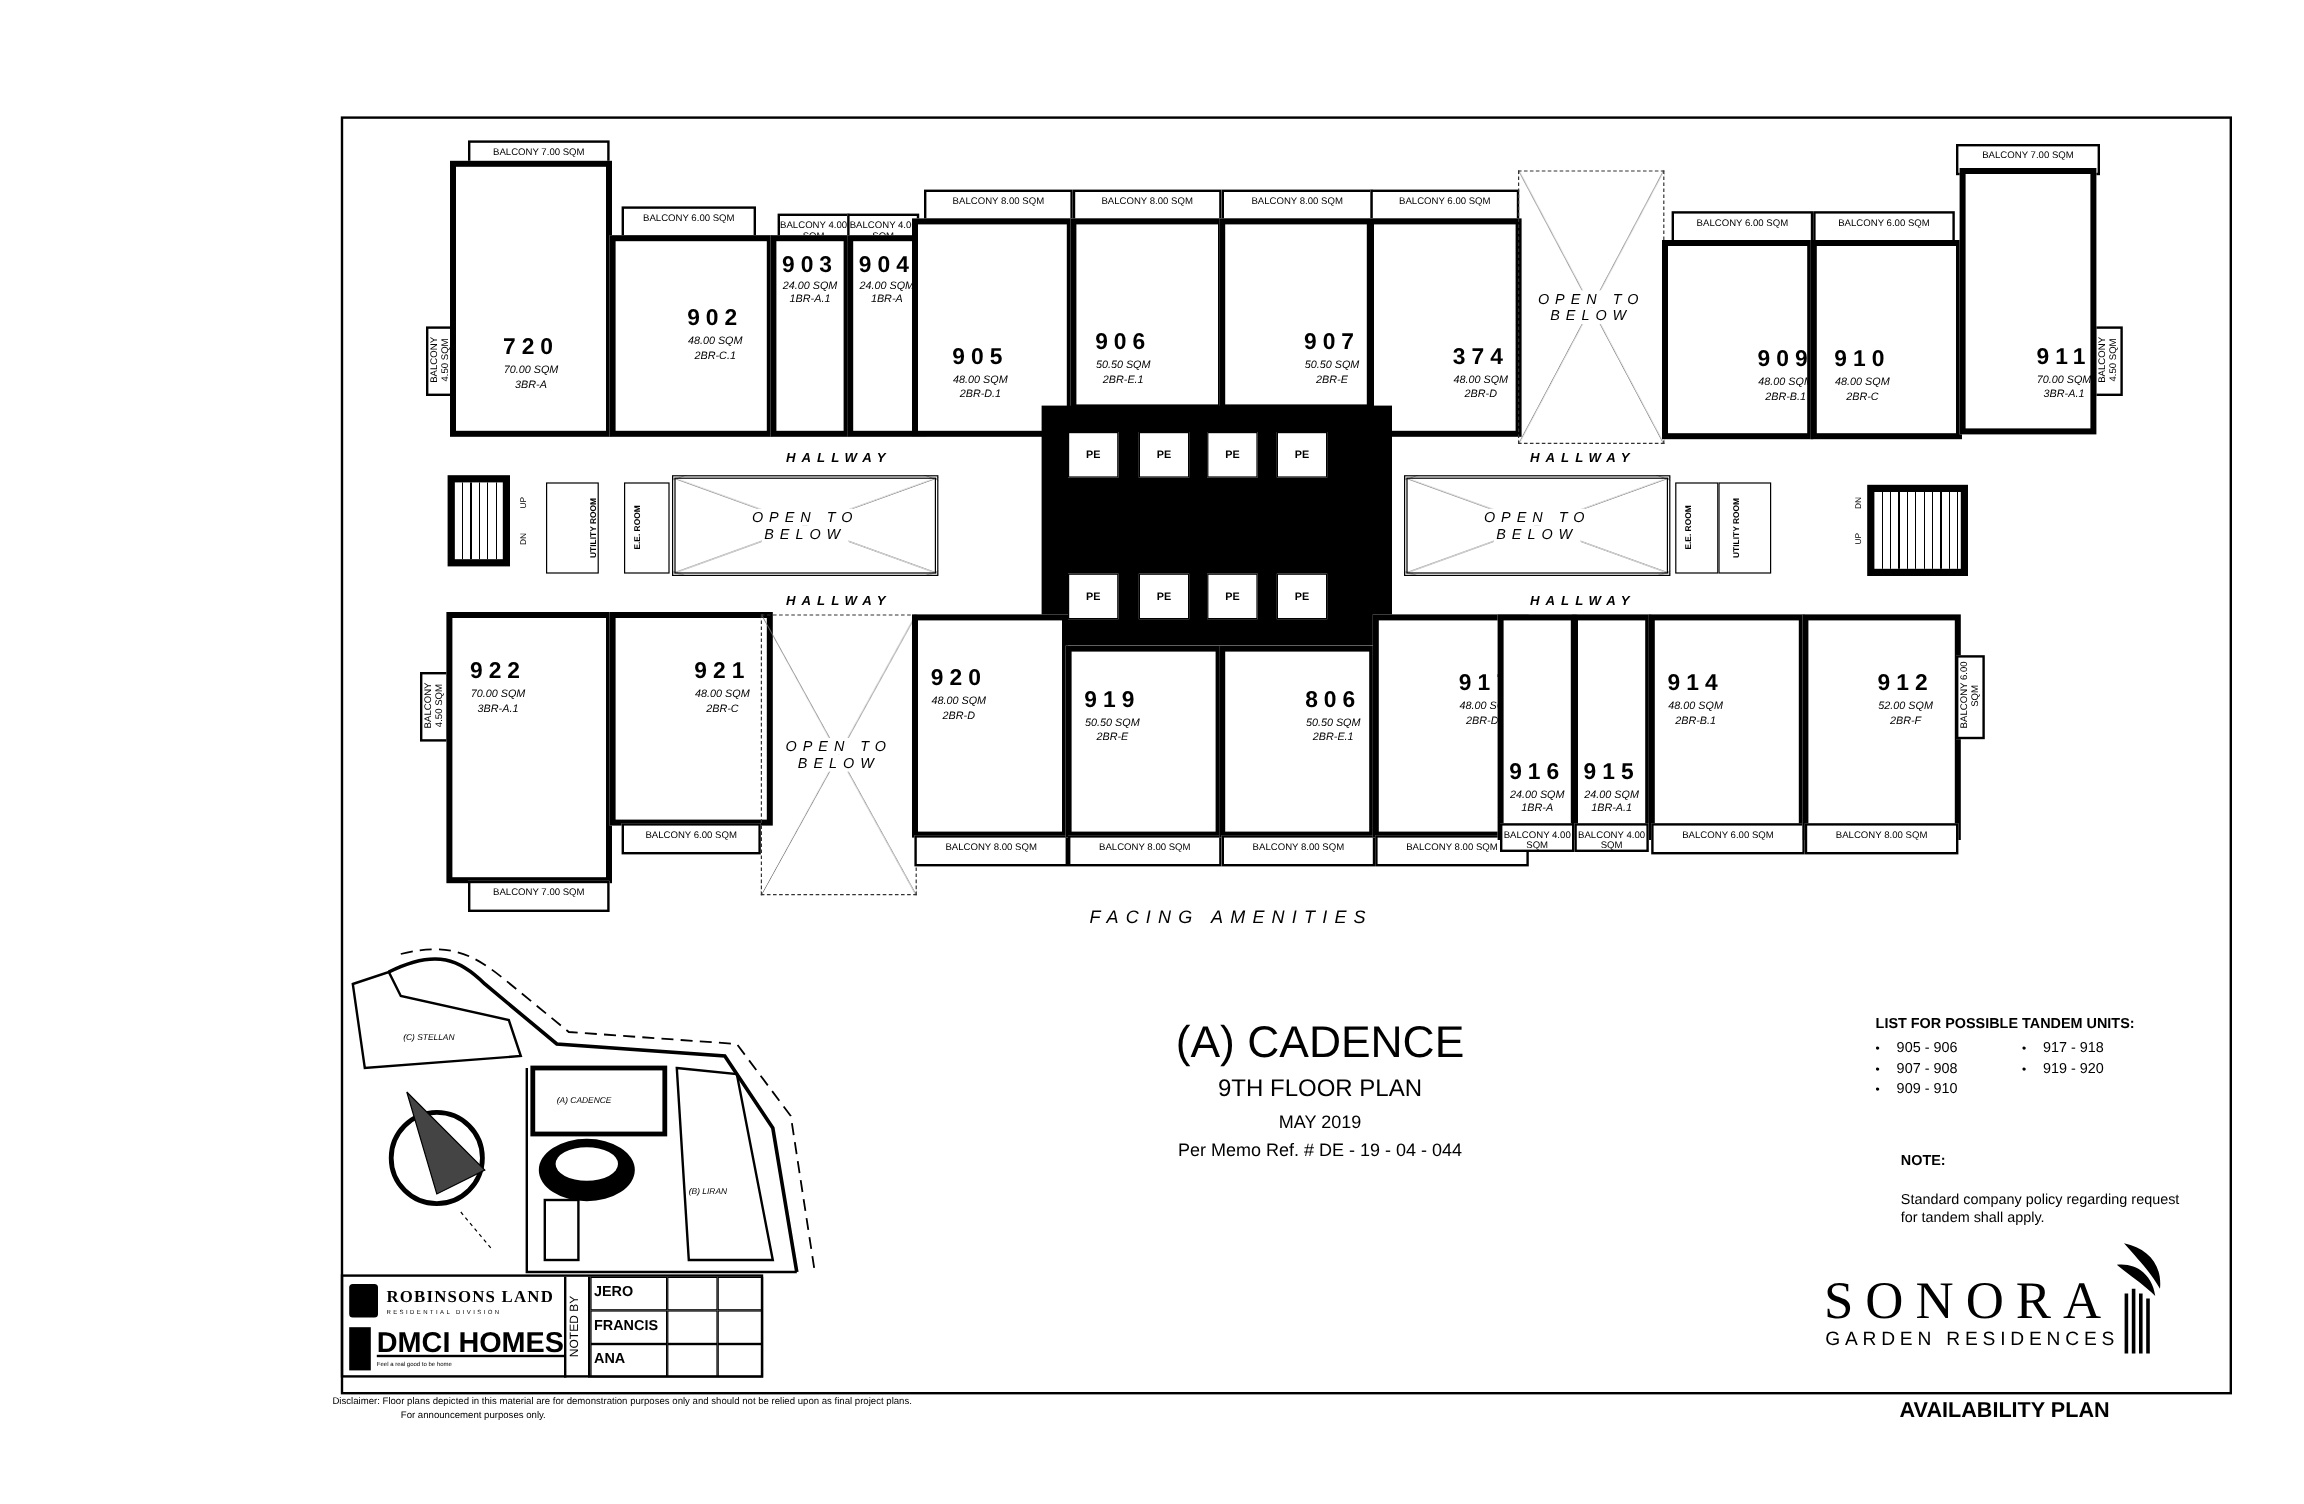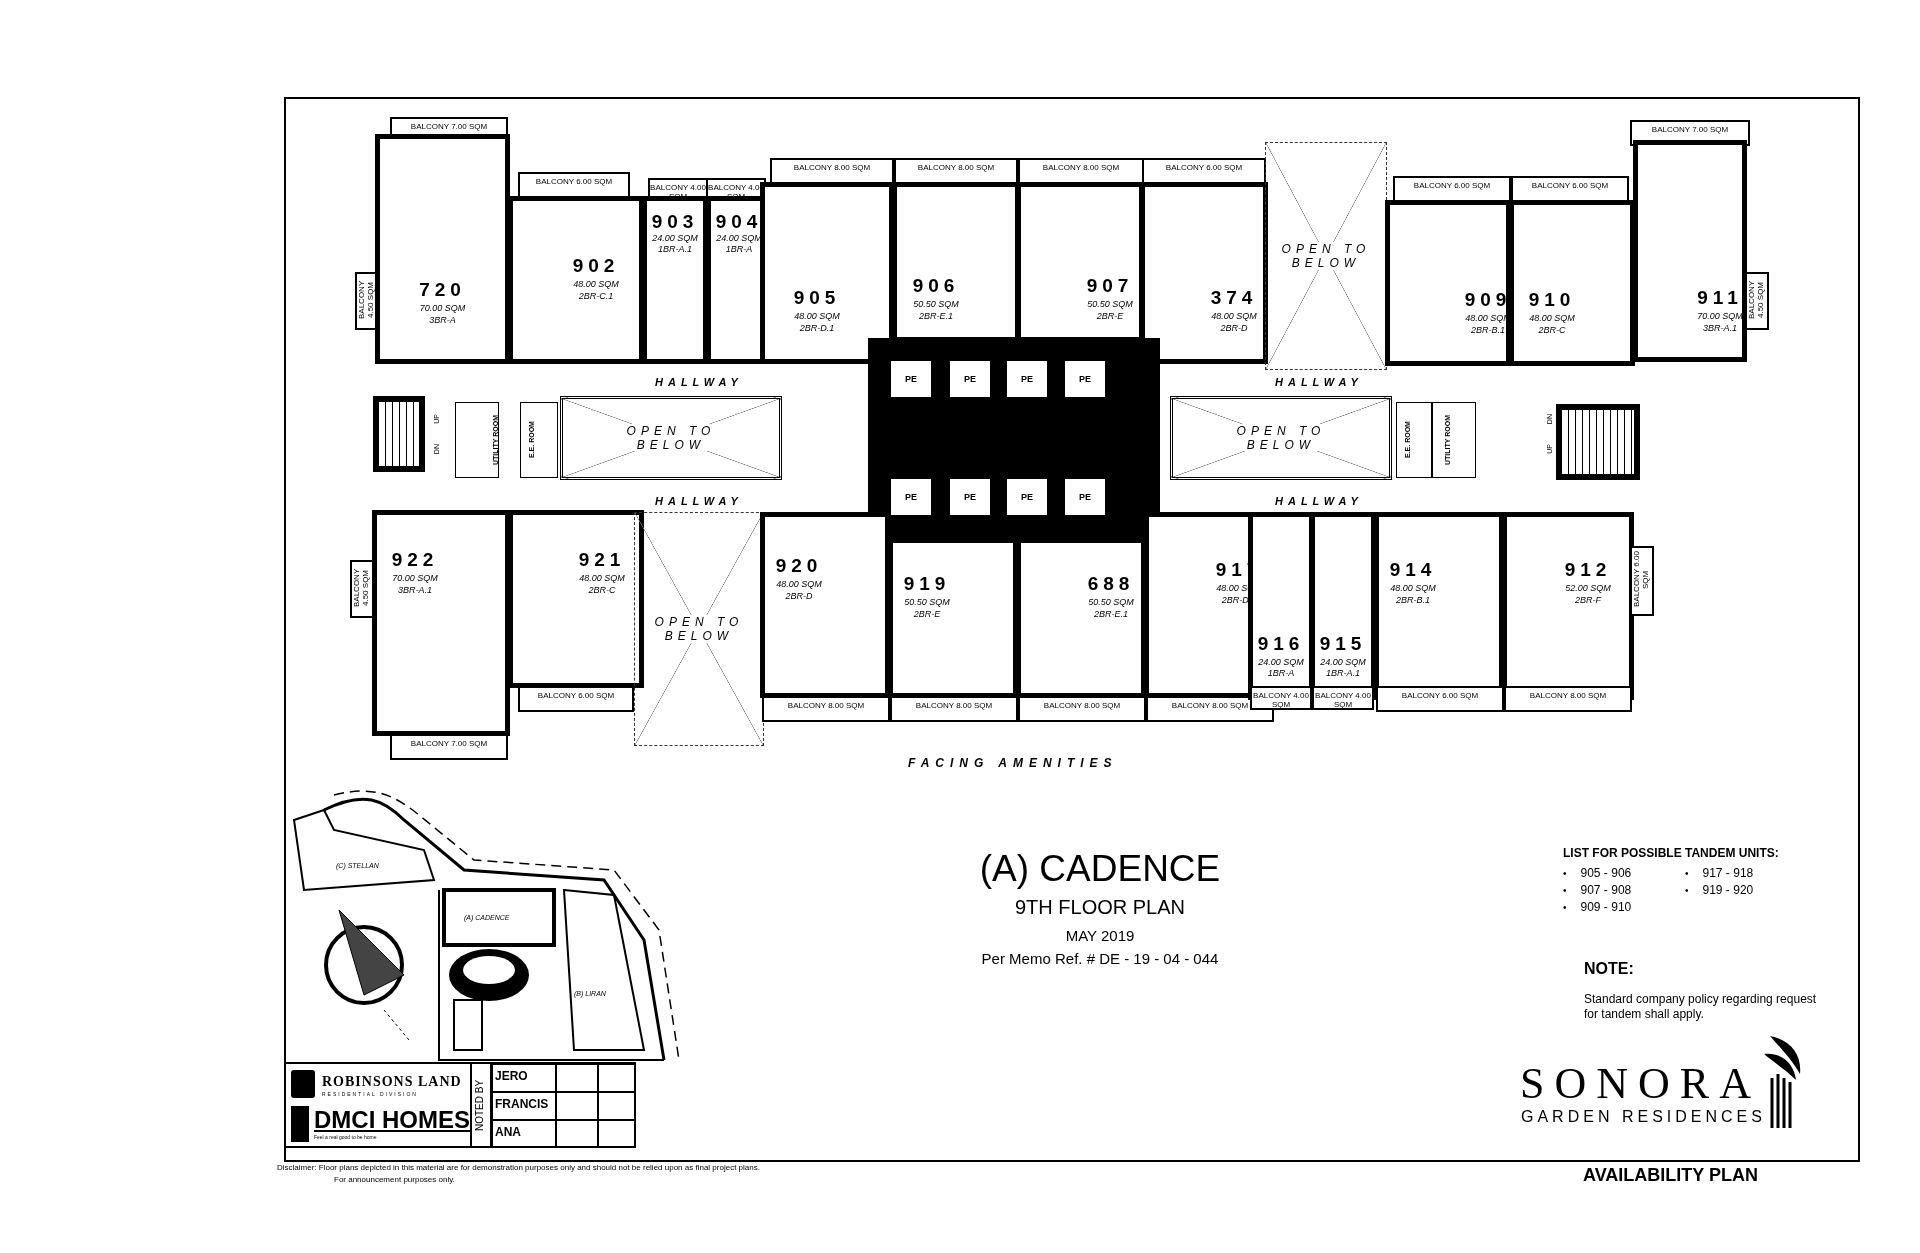--- a/index.html
+++ b/index.html
@@ -19,28 +19,28 @@
   .open-label { position:absolute; left:0; right:0; top:50%; transform:translateY(-50%); text-align:center; font-size:12px; font-style:italic; letter-spacing:5px; line-height:14px; background:transparent; }
   .open-label span { background:#fff; padding:0 2px; }
   .core { position:absolute; background:#000; }
   .pe { position:absolute; width:42px; height:38px; background:#fff; border:1px solid #000; box-sizing:border-box; font-size:9px; font-weight:bold; display:flex; align-items:center; justify-content:center; }
   .lobby { position:absolute; background:#fff; display:flex; flex-direction:column; align-items:center; justify-content:center; font-weight:bold; font-style:italic; font-size:14px; letter-spacing:4px; line-height:17px; }
   .dn { position:absolute; font-size:7px; font-style:italic; }
   .stair { position:absolute; border:6px solid #000; box-sizing:border-box; background:repeating-linear-gradient(90deg,#fff 0,#fff 6px,#000 6px,#000 7px); }
   .room-label { position:absolute; font-size:7px; font-weight:bold; writing-mode:vertical-rl; transform:rotate(180deg); text-align:center; }
   .updn { position:absolute; font-size:7px; writing-mode:vertical-rl; transform:rotate(180deg); }
   .fixture { position:absolute; border:1px solid #000; background:#fff; }
-  .facing { position:absolute; font-size:12px; font-weight:bold; font-style:italic; letter-spacing:6px; }
+  .facing { position:absolute; font-size:15px; font-weight:normal; font-style:italic; letter-spacing:6px; }
   .title-a { position:absolute; font-size:37px; text-align:center; }
   .title-b { position:absolute; font-size:20px; text-align:center; }
   .title-c { position:absolute; font-size:15px; text-align:center; }
   .tandem-h { position:absolute; font-size:12px; font-weight:bold; }
   .tandem-item { position:absolute; font-size:12px; }
   .tandem-item::before { content:"•"; margin-right:14px; font-size:10px; }
-  .note-h { position:absolute; font-size:16px; font-weight:bold; }
+  .note-h { position:absolute; font-size:12px; font-weight:bold; }
   .note-t { position:absolute; font-size:12px; line-height:15px; width:240px; }
   .sonora { position:absolute; font-family:"Liberation Serif", serif; font-size:44px; letter-spacing:10px; }
   .garden { position:absolute; font-size:16px; letter-spacing:4px; }
   .avail { position:absolute; font-size:18px; font-weight:bold; }
   .tb { position:absolute; border:2px solid #000; box-sizing:border-box; }
   .tb-cell { position:absolute; border:1px solid #000; box-sizing:border-box; font-size:12px; font-weight:bold; padding:4px 2px; }
   .disclaimer { position:absolute; font-size:8px; }
   .siteplan { position:absolute; }
 </style>
 </head>
@@ -201,21 +201,21 @@
   <div class="balcony" style="left:762px;top:696px;width:128px;height:26px;">BALCONY 8.00 SQM</div>
 
   <div class="unit" style="left:888px;top:538px;width:130px;height:160px;">
     <div class="unit-num" style="left:-26px;top:30px;">919</div>
     <div class="unit-area" style="left:-26px;top:54px;">50.50 SQM</div>
     <div class="unit-type" style="left:-26px;top:66px;">2BR-E</div>
   </div>
   <div class="balcony" style="left:890px;top:696px;width:128px;height:26px;">BALCONY 8.00 SQM</div>
 
   <div class="unit" style="left:1016px;top:538px;width:130px;height:160px;">
-    <div class="unit-num" style="left:30px;top:30px;">688</div>
+    <div class="unit-num" style="left:30px;top:30px;">806</div>
     <div class="unit-area" style="left:30px;top:54px;">50.50 SQM</div>
     <div class="unit-type" style="left:30px;top:66px;">2BR-E.1</div>
   </div>
   <div class="balcony" style="left:1018px;top:696px;width:128px;height:26px;">BALCONY 8.00 SQM</div>
 
   <div class="unit" style="left:1144px;top:512px;width:130px;height:186px;">
     <div class="unit-num" style="left:30px;top:42px;">917</div>
     <div class="unit-area" style="left:30px;top:66px;">48.00 SQM</div>
     <div class="unit-type" style="left:30px;top:78px;">2BR-D.1</div>
   </div>

